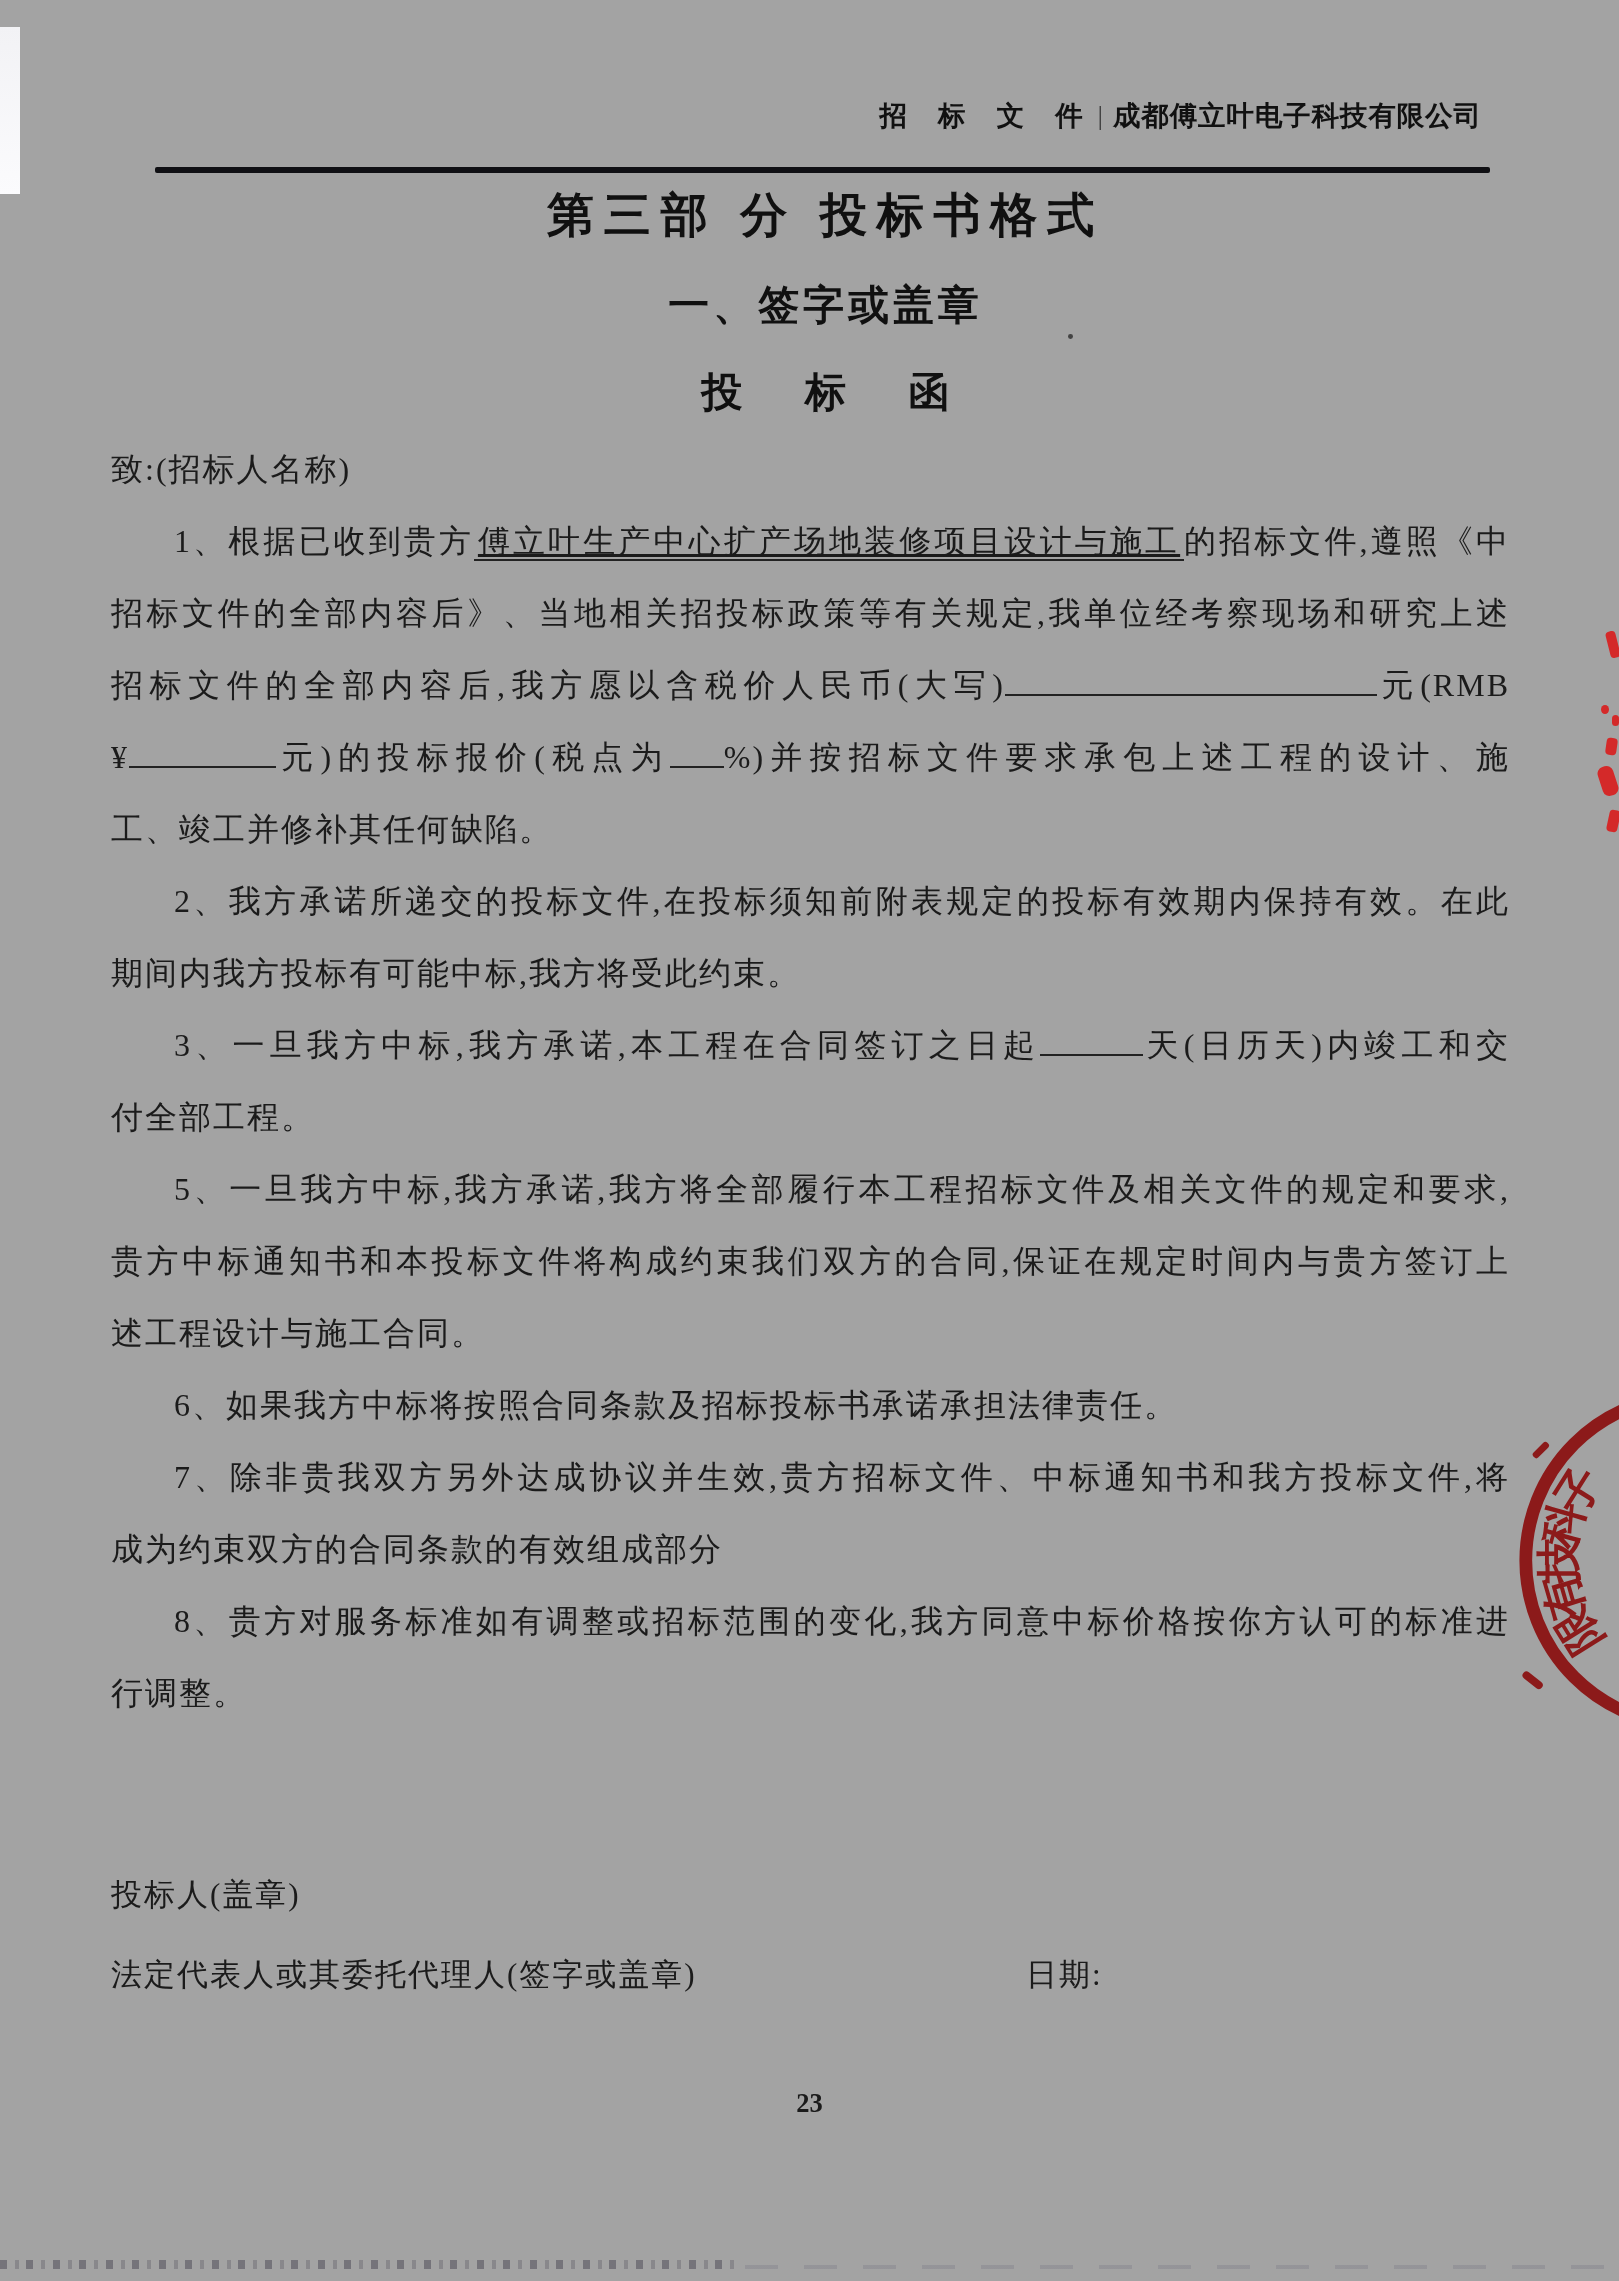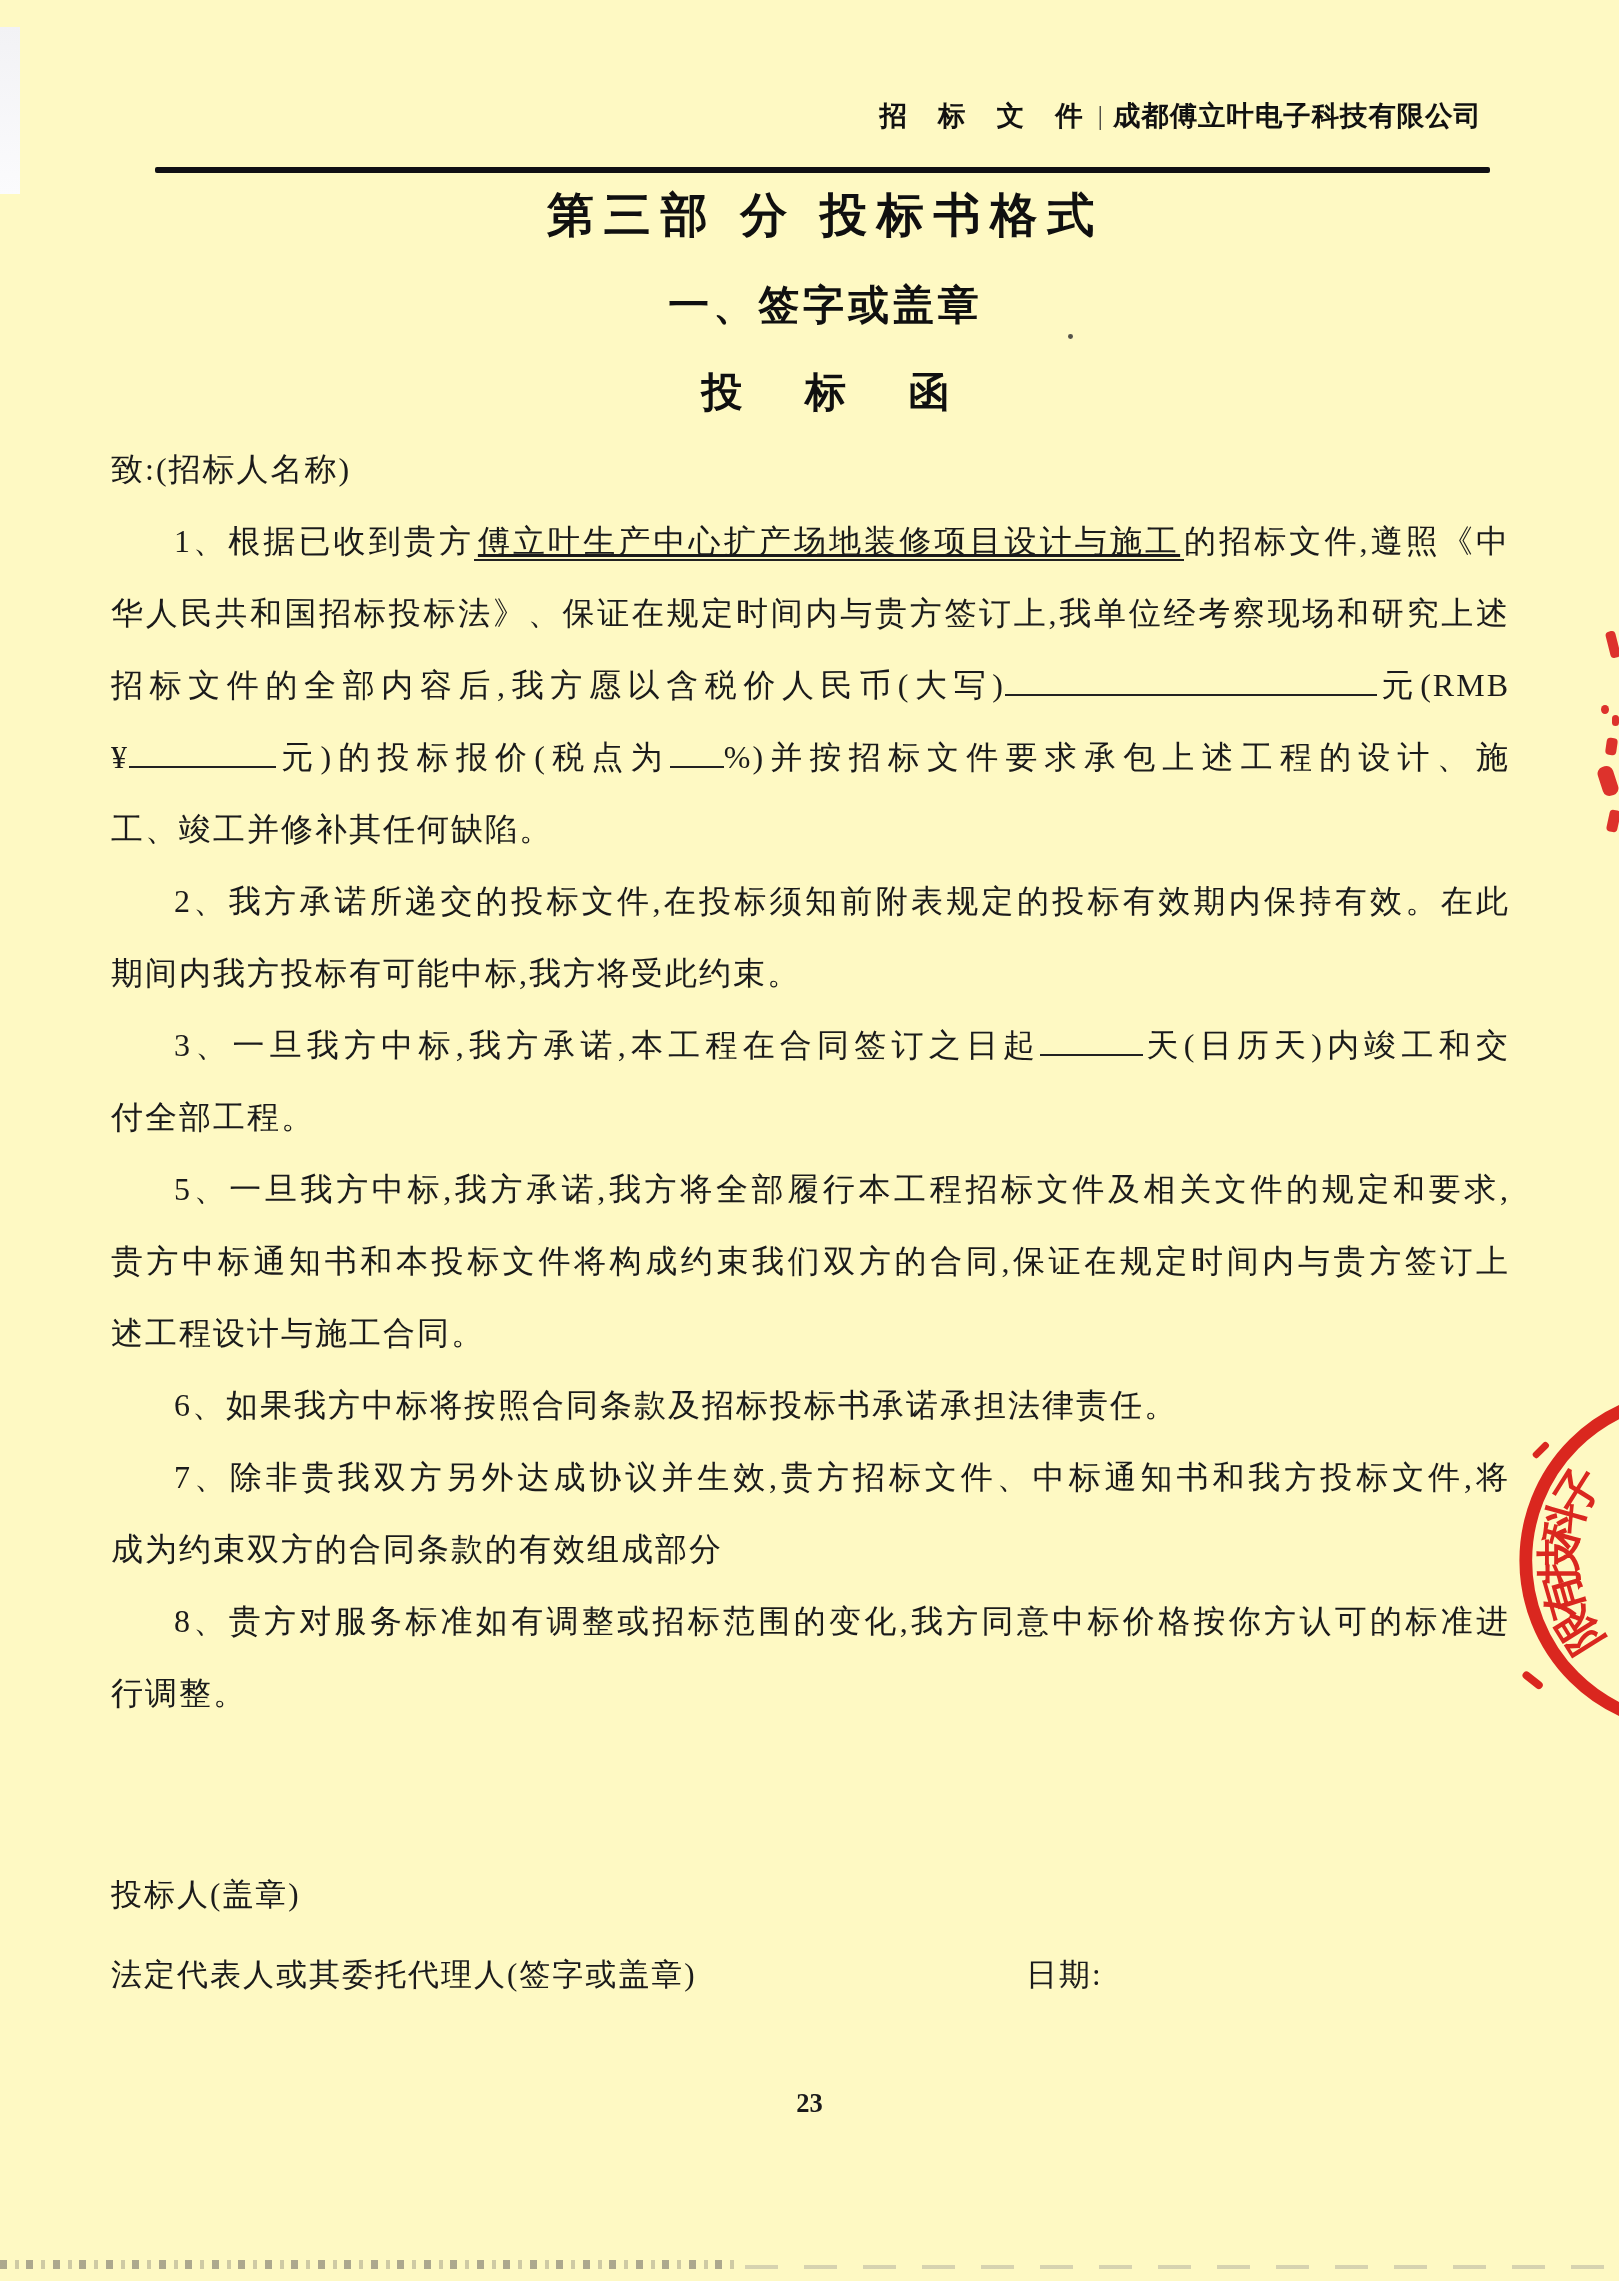--- a/index.html
+++ b/index.html
@@ -3,21 +3,21 @@
 <meta charset="utf-8">
 <style>
   :root{
     --ink:#1b1b1b;
     --stamp-red:#d91c1c;
   }
   html,body{margin:0;padding:0;background:#888;}
   .page{
     position:relative;
     width:1619px;height:2282px;
-    background:#fef9c3;
+    background:#a3a3a3;
     overflow:hidden;
     font-family:"Liberation Serif","DejaVu Serif",serif;
     color:var(--ink);
   }
   
   .header{
     position:absolute;top:98px;right:137px;
     font-family:"Liberation Sans","DejaVu Sans",sans-serif;
     font-weight:bold;font-size:27.4px;color:#111;
     display:flex;align-items:center;white-space:nowrap;
@@ -91,21 +91,21 @@
   <div class="rule"></div>
 
   <div class="title title-part">第三部 分 投标书格式</div>
   <div class="title title-section">一、签字或盖章</div>
   <div class="title title-letter">投 标 函</div>
   <div class="dot-artifact"></div>
 
   <div class="body-text" id="body-lines">
       <div class="line"><span>致:(招标人名称)</span></div>
       <div class="line full"><span class="indent"></span><span>1、根据已收到贵方</span><span class="uline">傅立叶生产中心扩产场地装修项目设计与施工</span><span>的招标文件,遵照《中</span></div>
-      <div class="line full"><span>华人民共和国招标投标法》、保证在规定时间内与贵方签订上,我单位经考察现场和研究上述</span></div>
+      <div class="line full"><span>招标文件的全部内容后》、当地相关招投标政策等有关规定,我单位经考察现场和研究上述</span></div>
       <div class="line full"><span>招标文件的全部内容后,我方愿以含税价人民币(大写)</span><span class="blank" style="width: 372px;"></span><span>元(RMB</span></div>
       <div class="line full"><span>¥</span><span class="blank" style="width: 147px;"></span><span>元)的投标报价(税点为</span><span class="blank" style="width: 54px;"></span><span>%)并按招标文件要求承包上述工程的设计、施</span></div>
       <div class="line"><span>工、竣工并修补其任何缺陷。</span></div>
       <div class="line full"><span class="indent"></span><span>2、我方承诺所递交的投标文件,在投标须知前附表规定的投标有效期内保持有效。在此</span></div>
       <div class="line"><span>期间内我方投标有可能中标,我方将受此约束。</span></div>
       <div class="line full"><span class="indent"></span><span>3、一旦我方中标,我方承诺,本工程在合同签订之日起</span><span class="blank" style="width: 103px;"></span><span>天(日历天)内竣工和交</span></div>
       <div class="line"><span>付全部工程。</span></div>
       <div class="line full"><span class="indent"></span><span>5、一旦我方中标,我方承诺,我方将全部履行本工程招标文件及相关文件的规定和要求,</span></div>
       <div class="line full"><span>贵方中标通知书和本投标文件将构成约束我们双方的合同,保证在规定时间内与贵方签订上</span></div>
       <div class="line"><span>述工程设计与施工合同。</span></div>

